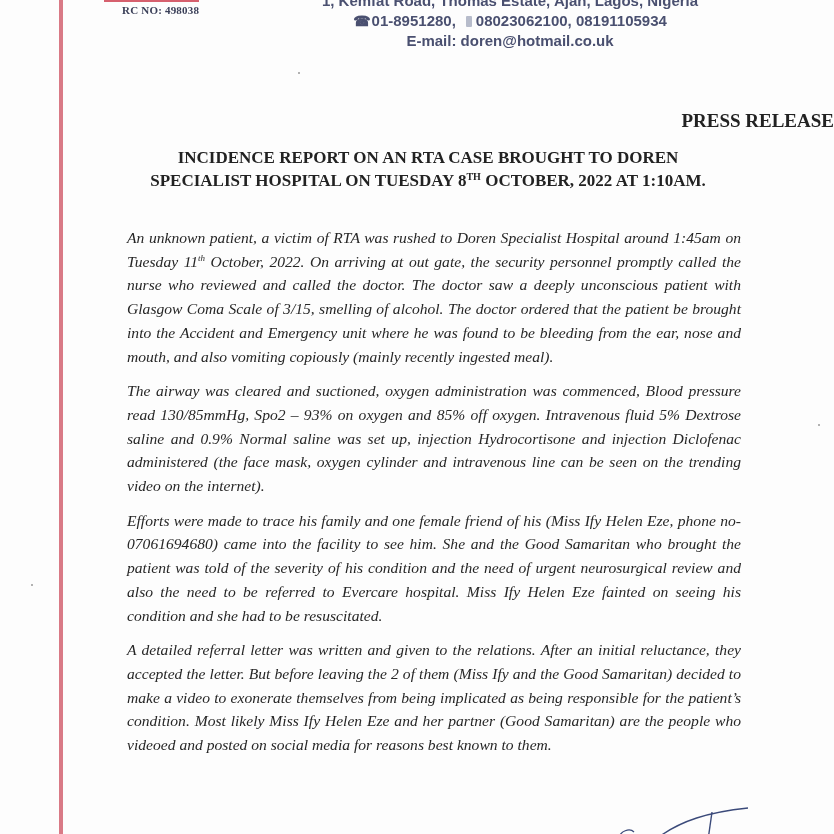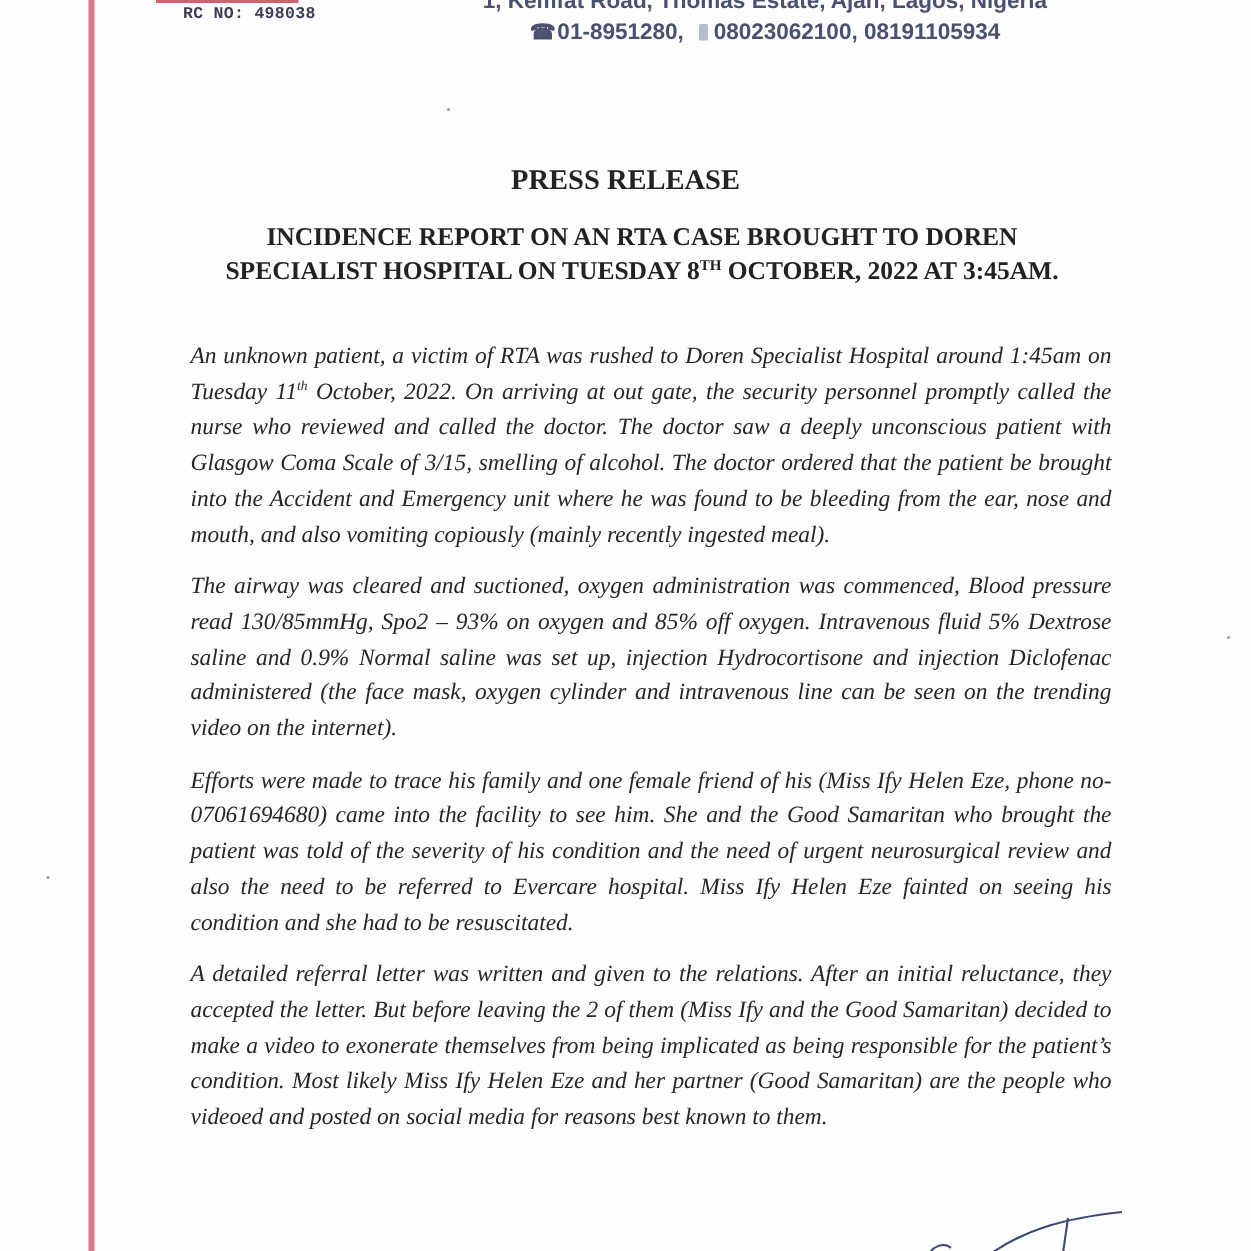--- a/index.html
+++ b/index.html
@@ -12,36 +12,36 @@
   .margin-line {
     position: absolute; left: 59px; top: 0; width: 4px; height: 834px;
     background: #d97a86;
   }
   .logo-box-edge {
     position: absolute; left: 104px; top: 0; width: 95px; height: 2px;
     background: #d6606e;
   }
   .rc-no {
     position: absolute; left: 122px; top: 4px;
-    font-family: Liberation Mono, monospace; font-weight: bold;
+    font-family: Liberation Serif, serif; font-weight: bold;
     font-size: 11px; color: #3a3f58; letter-spacing: 0.2px;
   }
   .letterhead {
     position: absolute; left: 290px; top: -9px; width: 440px; text-align: center;
     font-family: "Liberation Sans", sans-serif; font-weight: bold;
     color: #4a5070; font-size: 15px; line-height: 20px;
   }
   .letterhead .line { white-space: nowrap; }
   .phone-icon { display: inline-block; font-size: 14px; margin-right: 1px; }
   .mobile-icon {
     display: inline-block; width: 6px; height: 11px; background: #b7bccb;
     border-radius: 1px; margin: 0 4px 0 10px; vertical-align: -1px;
   }
   .title {
-    position: absolute; left: 0; width: 834px; top: 110px; text-align: center;
+    position: absolute; left: 0; width: 834px; top: 110px; text-align: right;
     font-weight: bold; font-size: 19px; color: #222;
   }
   .subtitle {
     position: absolute; left: 140px; width: 576px; top: 146px; text-align: center;
     font-weight: bold; font-size: 17px; line-height: 23px; color: #222;
   }
   .subtitle sup { font-size: 10px; vertical-align: 6px; line-height: 0; }
   .body {
     position: absolute; left: 127px; width: 614px; top: 226px;
     font-size: 15.6px; line-height: 23.7px; text-align: justify; color: #262626;
@@ -57,25 +57,26 @@
 <div class="margin-line"></div>
 <div class="logo-box-edge"></div>
 
 <div class="rc-no">RC NO: 498038</div>
 
 <div class="letterhead">
   <div class="line">1, Kemfat Road, Thomas Estate, Ajah, Lagos, Nigeria</div>
   <div class="line">
     <span class="phone-icon">☎</span><span>01-8951280,</span><span class="mobile-icon"></span><span>08023062100, 08191105934</span>
   </div>
+  <div class="line">E-mail: doren@hotmail.co.uk</div>
 </div>
 
 <div class="title">PRESS RELEASE</div>
 
-<div class="subtitle"><span>INCIDENCE REPORT ON AN RTA CASE BROUGHT TO DOREN SPECIALIST HOSPITAL ON TUESDAY 8</span><sup>TH</sup><span> OCTOBER, 2022 AT 3:45AM.</span></div>
+<div class="subtitle"><span>INCIDENCE REPORT ON AN RTA CASE BROUGHT TO DOREN SPECIALIST HOSPITAL ON TUESDAY 8</span><sup>TH</sup><span> OCTOBER, 2022 AT 1:10AM.</span></div>
 
 <div class="body">
   <p><span>An unknown patient, a victim of RTA was rushed to Doren Specialist Hospital around 1:45am on Tuesday 11</span><sup>th</sup><span> October, 2022. On arriving at out gate, the security personnel promptly called the nurse who reviewed and called the doctor. The doctor saw a deeply unconscious patient with Glasgow Coma Scale of 3/15, smelling of alcohol. The doctor ordered that the patient be brought into the Accident and Emergency unit where he was found to be bleeding from the ear, nose and mouth, and also vomiting copiously (mainly recently ingested meal).</span></p>
   <p>The airway was cleared and suctioned, oxygen administration was commenced, Blood pressure read 130/85mmHg, Spo2 – 93% on oxygen and 85% off oxygen. Intravenous fluid 5% Dextrose saline and 0.9% Normal saline was set up, injection Hydrocortisone and injection Diclofenac administered (the face mask, oxygen cylinder and intravenous line can be seen on the trending video on the internet).</p>
   <p>Efforts were made to trace his family and one female friend of his (Miss Ify Helen Eze, phone no- 07061694680) came into the facility to see him. She and the Good Samaritan who brought the patient was told of the severity of his condition and the need of urgent neurosurgical review and also the need to be referred to Evercare hospital. Miss Ify Helen Eze fainted on seeing his condition and she had to be resuscitated.</p>
   <p>A detailed referral letter was written and given to the relations. After an initial reluctance, they accepted the letter. But before leaving the 2 of them (Miss Ify and the Good Samaritan) decided to make a video to exonerate themselves from being implicated as being responsible for the patient’s condition. Most likely Miss Ify Helen Eze and her partner (Good Samaritan) are the people who videoed and posted on social media for reasons best known to them.</p>
 </div>
 
 <svg class="signature" viewBox="0 0 170 40">
   <path d="M18 40 C 20 30, 30 28, 34 32" stroke="#3b4a7a" stroke-width="1.3" fill="none"></path>

